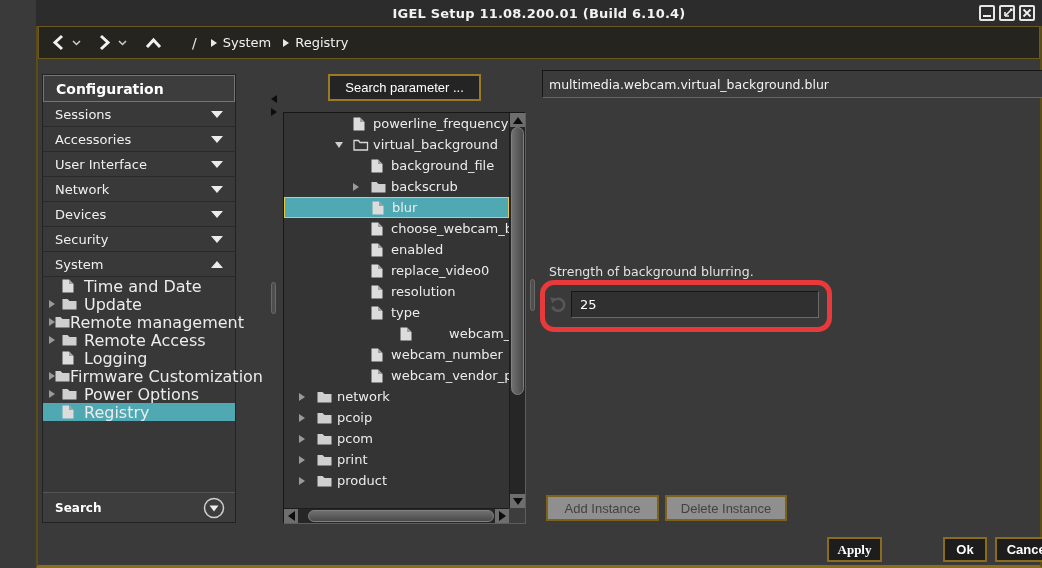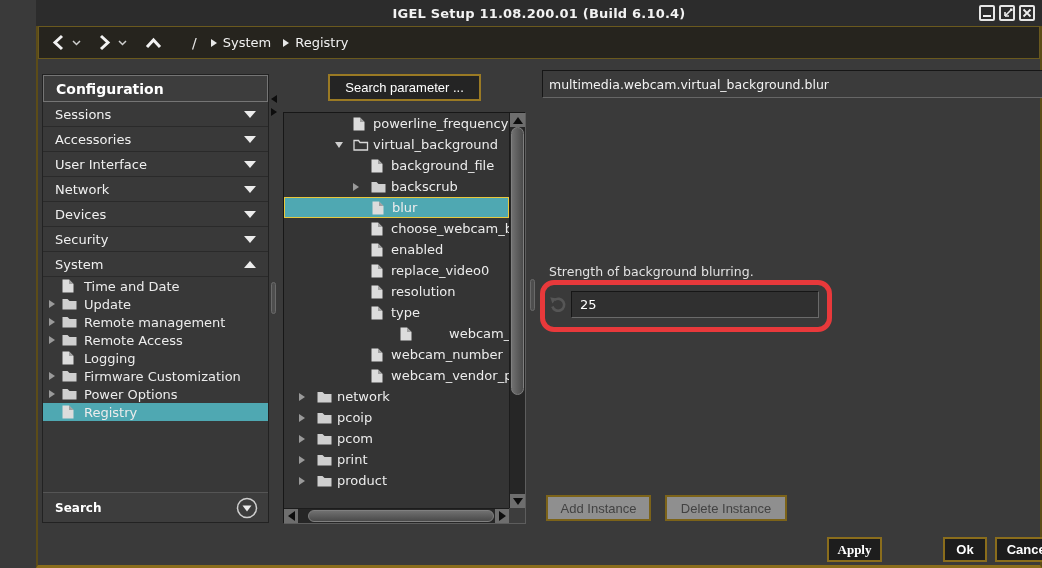--- a/index.html
+++ b/index.html
@@ -23,32 +23,32 @@
   .win-btn { width:16px; height:16px; border:2px solid #e6e6e6; border-radius:2px;
              display:flex; align-items:center; justify-content:center; background:transparent; cursor:pointer; }
   
   .navbar { position:absolute; left:0px; right:0px; top:26px; height:33px;
             background:#26241e; border:1px solid #6a591e; display:flex; align-items:center; color:#f0f0f0; }
   .nav-ico { display:inline-flex; align-items:center; justify-content:center; cursor:pointer; }
   .crumb { display:flex; align-items:center; gap:6px; font-size:13px; color:#f2f2f2; cursor:pointer; }
   .crumb-tri { width:0; height:0; border-left:6px solid #e8e8e8; border-top:4px solid transparent; border-bottom:4px solid transparent; }
   .slash { font-size:14px; color:#e8e8e8; }
   
-  .sidebar { position:absolute; left:4px; top:74px; width:227px; height:449px;
+  .sidebar { position:absolute; left:4px; top:74px; width:194px; height:449px;
              display:flex; flex-direction:column; border:1px solid #222; background:#383838; }
   .config-header { height:27px; background:#3d3d3d; border:1px solid #757575;
                    display:flex; align-items:center; padding-left:12px;
                    color:#fff; font-weight:bold; font-size:14px; }
   .acc-row { height:25px; background:#393939; border-bottom:1px solid #2a2a2a;
              display:flex; align-items:center; padding:0 12px; color:#f0f0f0; font-size:13px; cursor:pointer; }
   .acc-row .spacer { flex:1; }
   .tri-down { width:0;height:0;border-left:6px solid transparent;border-right:6px solid transparent;border-top:7px solid #ececec; }
   .tri-up   { width:0;height:0;border-left:6px solid transparent;border-right:6px solid transparent;border-bottom:7px solid #ececec; }
   .side-item { height:18px; display:flex; align-items:center; padding-left:6px;
-               color:#ececec; font-size:13px; cursor:pointer; white-space:nowrap; }
+               color:#ececec; font-size:16px; cursor:pointer; white-space:nowrap; }
   .side-item.selected { background:#4fa8b2; }
   .side-exp-slot { width:13px; display:flex; align-items:center; }
   .side-icon-slot { width:22px; display:flex; align-items:center; }
   .search-header { height:30px; background:#3d3d3d; border-top:1px solid #555;
                    display:flex; align-items:center; padding:0 10px 0 12px;
                    color:#fff; font-weight:bold; font-size:12px; }
   .search-header .spacer { flex:1; }
   
   .split-arrows { position:absolute; left:233px; top:95px; display:flex; flex-direction:column; gap:5px; cursor:pointer; }
   .tri-left  { width:0;height:0;border-right:6px solid #0d0d0d;border-top:4px solid transparent;border-bottom:4px solid transparent; }
@@ -543,20 +543,20 @@
 
   <div class="reset-btn">
     <svg width="19" height="17">
       <path d="M5.5 4 A6 6 0 1 1 3.4 10.5" fill="none" stroke="#565656" stroke-width="2.6"></path>
       <path d="M1.2 1.2 L7.4 2.4 L3.4 7.4 Z" fill="#565656"></path>
     </svg>
   </div>
   <input class="value-input" type="text" value="25" style="">
   <div class="annotation"></div>
 
-  <button class="btn-disabled" style="left:508px; width:105px;">Add Instance</button>
+  <button class="btn-disabled" style="left:508px; width:113px;">Add Instance</button>
   <button class="btn-disabled" style="left:627px; width:122px;">Delete Instance</button>
 
   <button class="btn-gold" style="left:789px; width:55px;font-family:Liberation Serif, serif;">Apply</button>
   <button class="btn-gold" style="left:905px; width:44px;">Ok</button>
   <button class="btn-gold" style="left:957px; width:66px;">Cancel</button>
 
 </div>
 
 </body></html>

